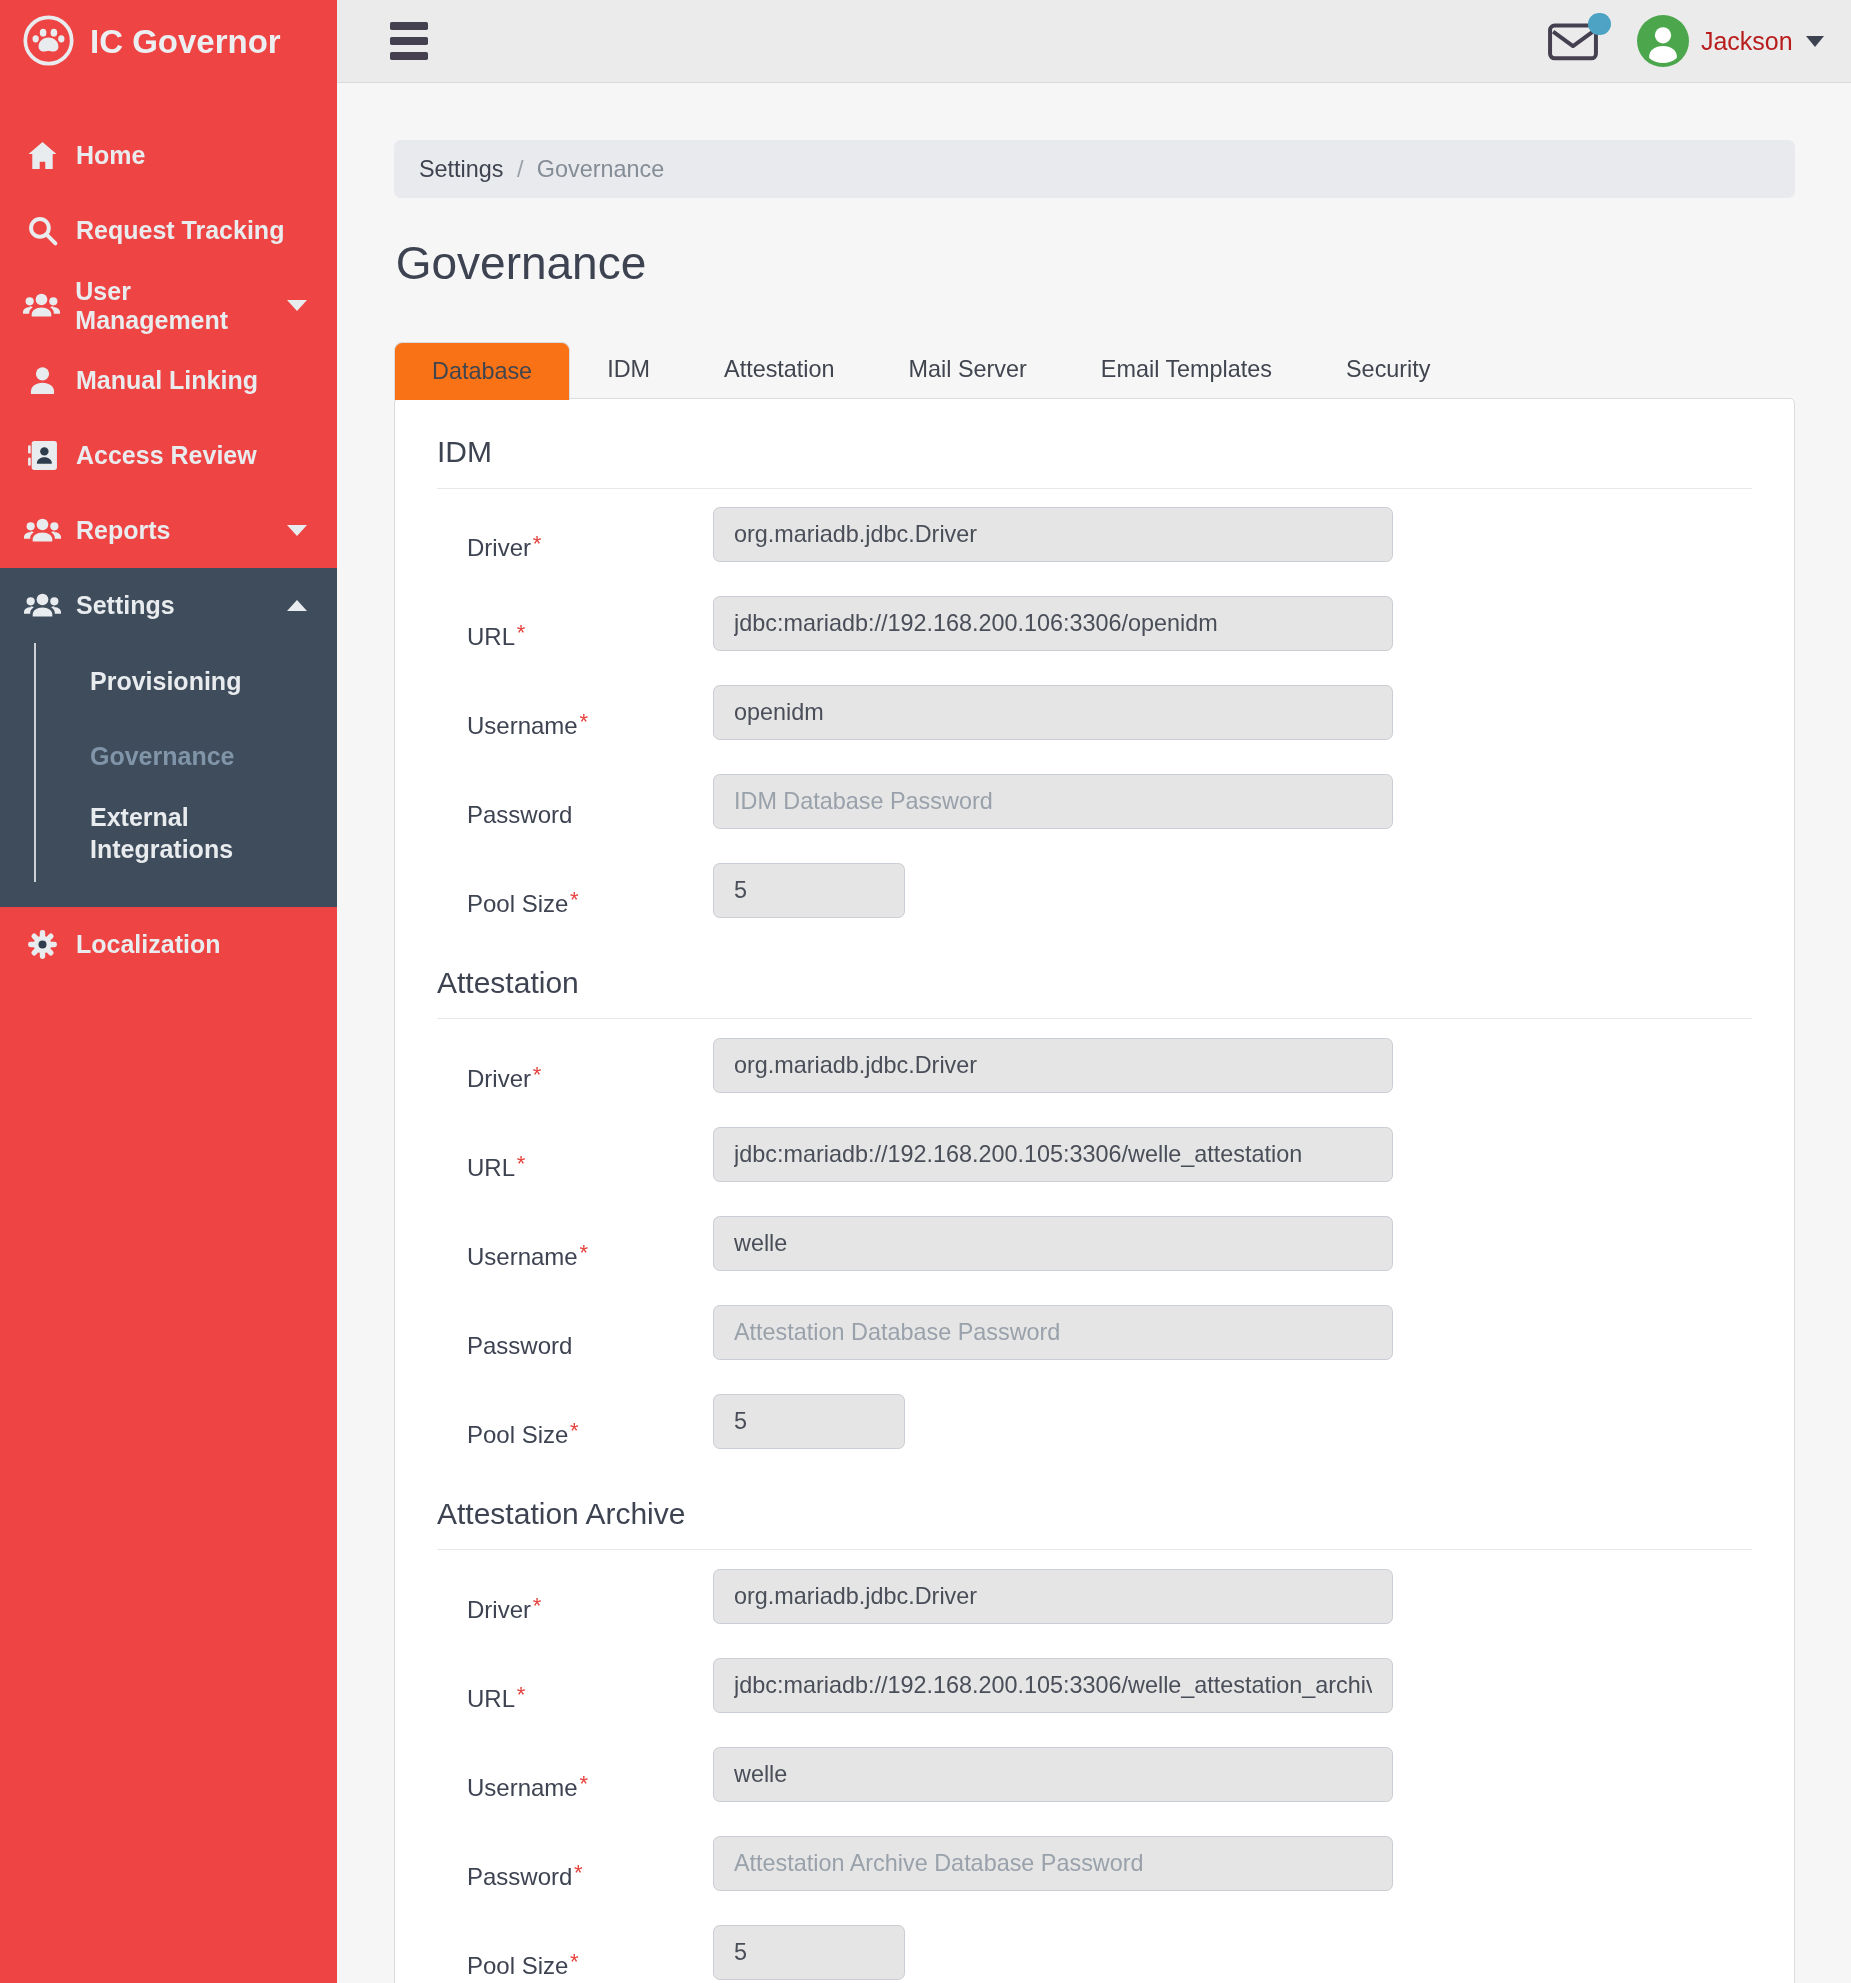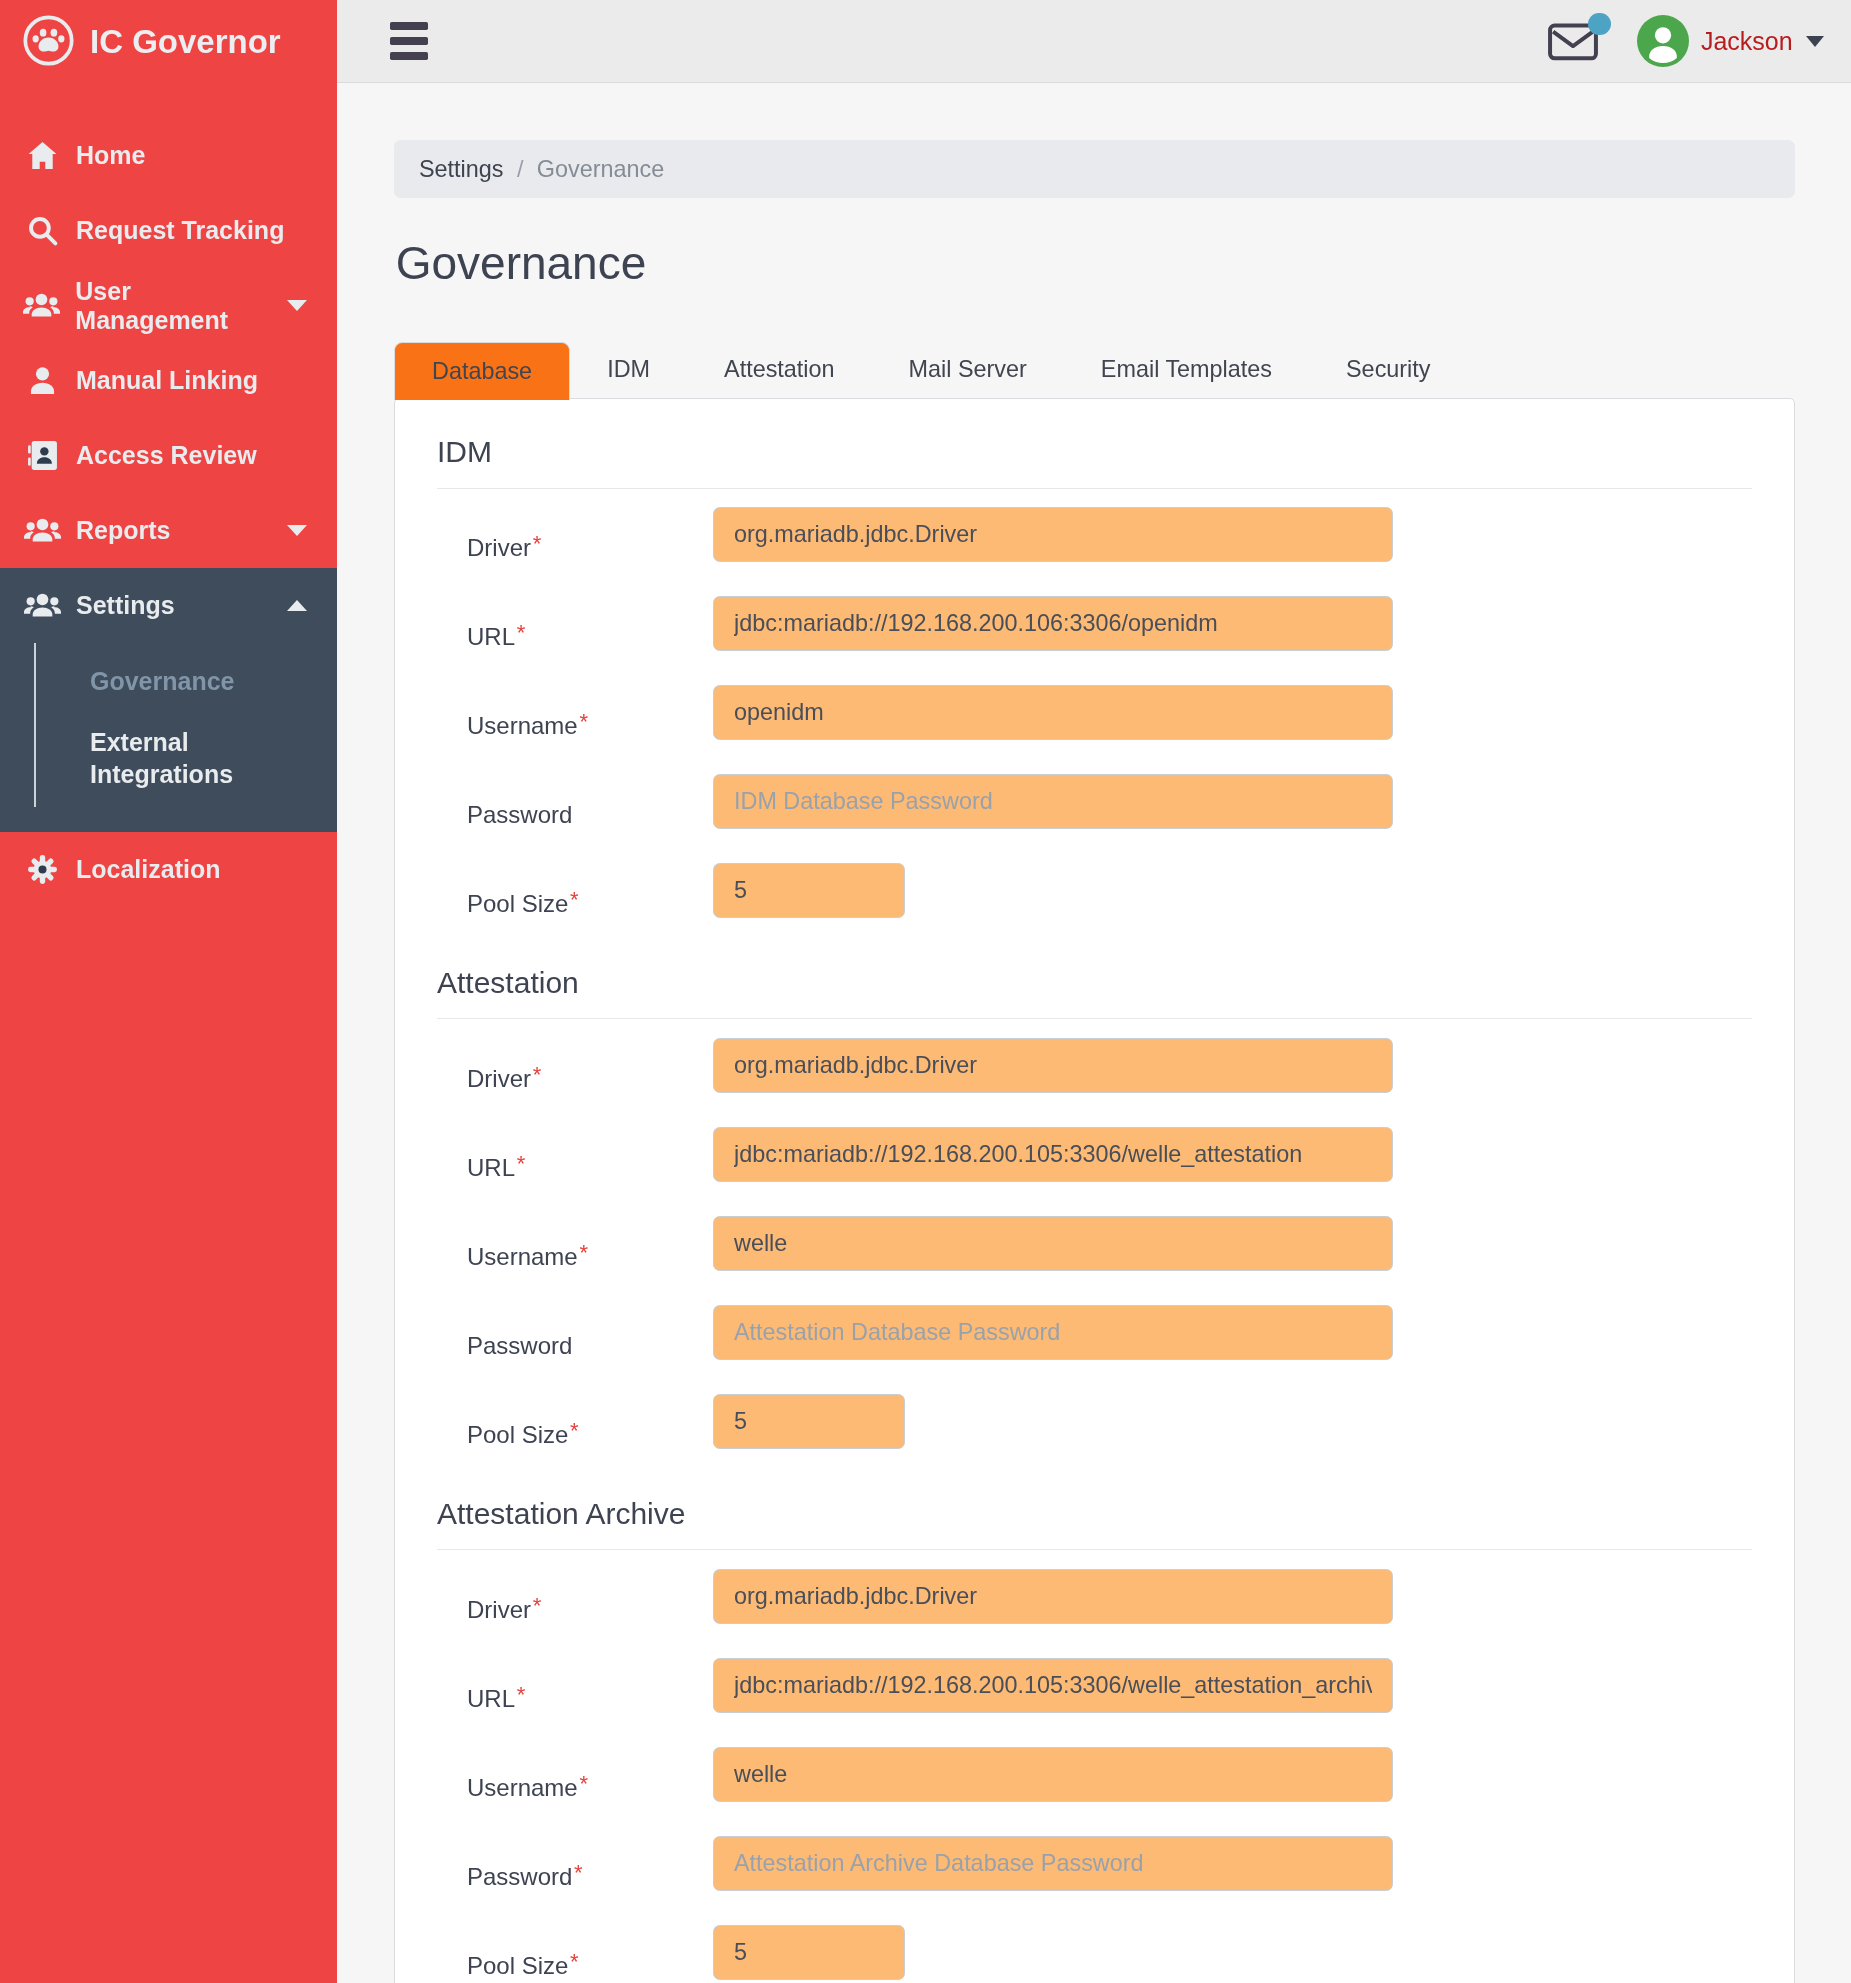--- a/index.html
+++ b/index.html
@@ -56,21 +56,21 @@
   .tab.active { background:#f97316; border:1.7px solid #dadce0; border-bottom:none; border-radius:8.3px 8.3px 0 0; margin-bottom:-1.7px; }
 
   .card { background:#fff; border:1.7px solid #dadce0; border-radius:5px; padding:33px 42px 0; margin-bottom:13.4px; }
   .section-title { font-size:30px; font-weight:400; color:#3e4352; margin:48px 0 0; }
   .section:first-of-type .section-title { margin-top:3.3px; }
   .section hr { border:none; border-top:1.7px solid #e6e8eb; margin:18.4px 0 0; }
   .fields { margin-top:18.4px; padding-left:30px; }
   .frow { display:flex; align-items:flex-end; margin-bottom:34px; }
   .frow label { width:246px; font-size:24px; color:#3e4352; flex:0 0 246px; }
   .req { color:#e6413c; font-size:22px; position:relative; top:-5px; margin-left:1.7px; }
-  .tinput { width:680px; height:55px; border:1.7px solid #c9ced4; border-radius:6.7px; padding:0 20px; font-size:23.4px; color:#494e58; font-family:inherit; background:#fdba74; outline:none; }
+  .tinput { width:680px; height:55px; border:1.7px solid #c9ced4; border-radius:6.7px; padding:0 20px; font-size:23.4px; color:#494e58; font-family:inherit; background:#e5e5e5; outline:none; }
   .tinput.small { width:192px; }
   .tinput::placeholder { color:#99a1ab; }
 
   .card-footer { margin:6.7px -42px 0; border-top:1.7px solid #e6e8eb; padding:23.4px 23.4px 43px; display:flex; justify-content:flex-end; }
   .save-btn { display:inline-flex; align-items:flex-start; gap:11.7px; background:#5aa75a; color:#fff; border:none; border-radius:6.7px; height:50px; padding:0 22px; font-size:25px; font-family:inherit; cursor:pointer; }
   .save-btn svg { display:block; }
 </style>
 </head>
 <body>
 
@@ -173,20 +173,23 @@
             <circle cx="7.2" cy="11.5" r="4.4"></circle>
             <path d="M7.2 17.8c-4.2 0-7.2 2.3-7.2 5.1V25h6.7v-.8c0-2.5 1.5-4.7 3.9-6.2-1-.7-2.2-1.2-3.4-1.2z"></path>
             <circle cx="32.8" cy="11.5" r="4.4"></circle>
             <path d="M32.8 17.8c4.2 0 7.2 2.3 7.2 5.1V25h-6.7v-.8c0-2.5-1.5-4.7-3.9-6.2 1-.7 2.2-1.2 3.4-1.2z"></path>
           </svg>
         </span>
         <span class="nav-label">Settings</span>
         <span class="caret-up"></span>
       </div>
       <div class="subnav">
+        <div class="subnav-item">
+          <span>Provisioning</span>
+        </div>
         <div class="subnav-item active">
           <span>Governance</span>
         </div>
         <div class="subnav-item">
           <span>External Integrations</span>
         </div>
       </div>
     </div>
 
     <div class="nav-item">

